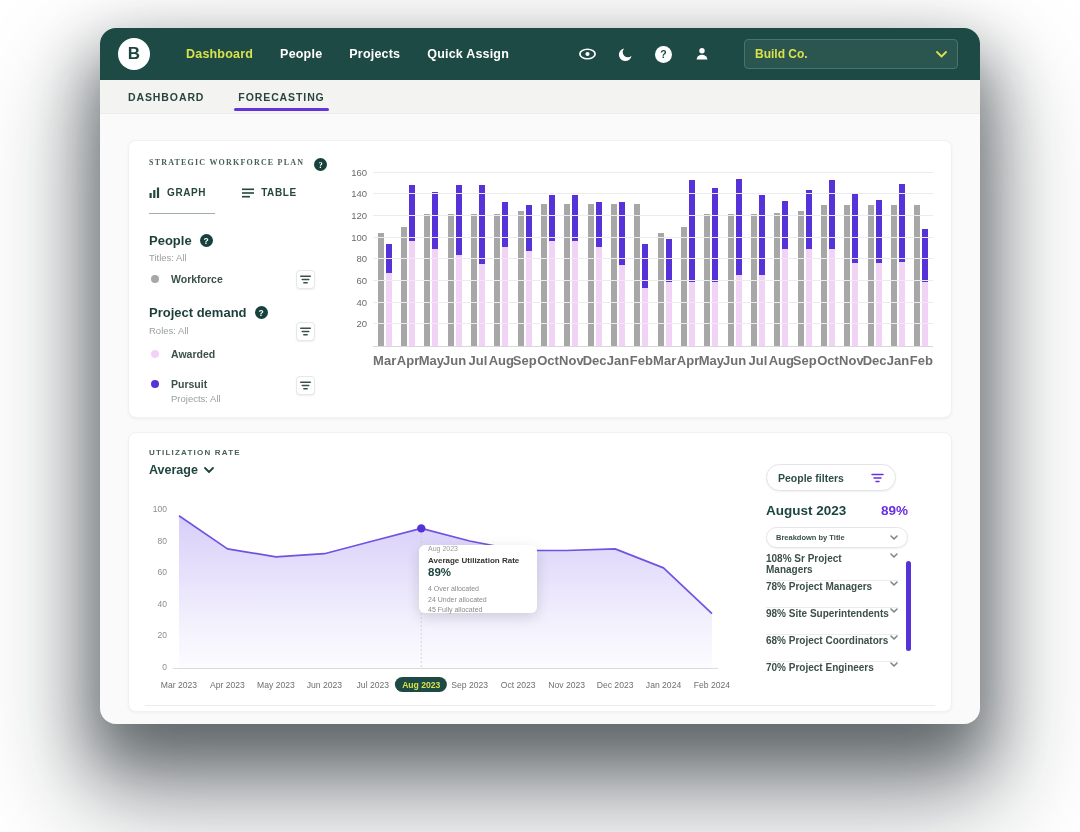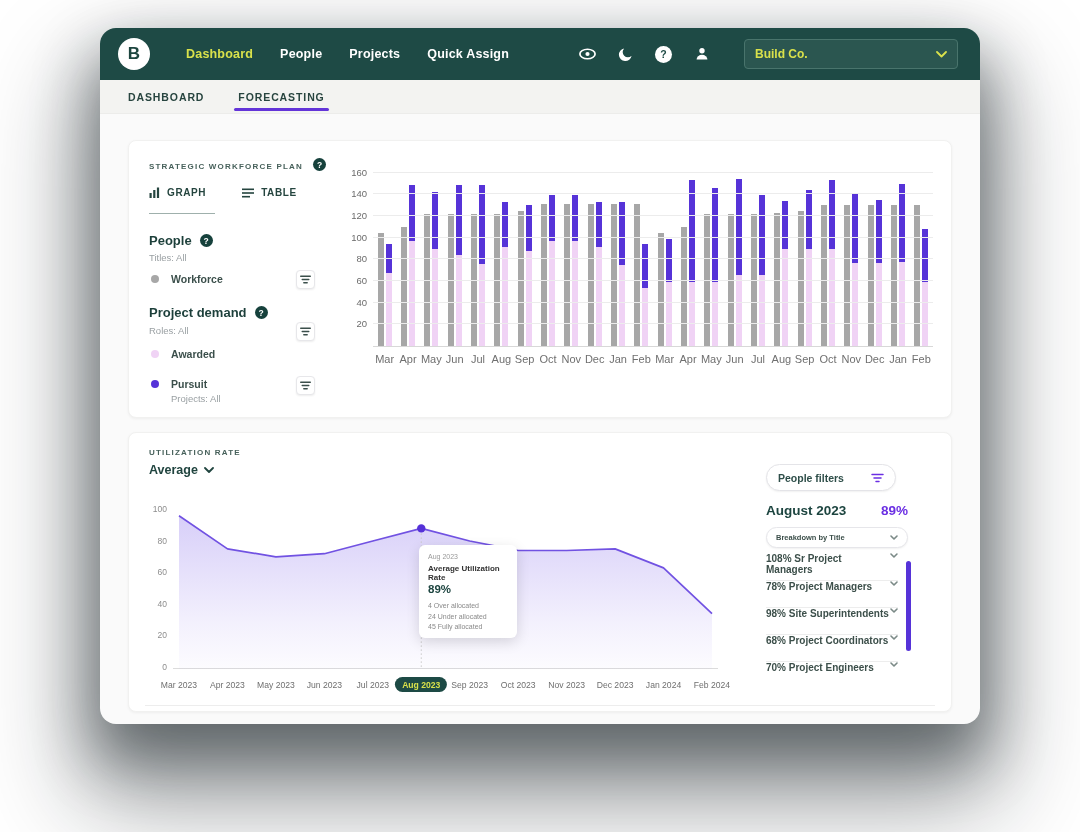--- a/index.html
+++ b/index.html
@@ -39,21 +39,21 @@
   .card { position:relative; background:#ffffff; border-radius:8px; border:1px solid #f1f1f0;
     box-shadow:0 1px 3px rgba(0,0,0,.05); }
   .card1 { width:824px; height:278px; }
   .card2 { width:824px; height:280px; margin-top:14px; }
 
   .small-caps { font-size:8px; font-weight:700; letter-spacing:1.2px; color:#47615b; }
   .help-dot { width:13px; height:13px; border-radius:50%; background:#16413c; color:#fff; font-size:8.5px; font-weight:800;
     display:inline-flex; align-items:center; justify-content:center; flex:0 0 auto; }
 
   
-  .swp-title { position:absolute; left:20px; top:17px; display:flex; align-items:flex-end; gap:10px; }
+  .swp-title { position:absolute; left:20px; top:17px; display:flex; align-items:flex-start; gap:10px;font-family:Liberation Serif, serif; }
   .toggle { position:absolute; left:20px; top:46px; display:flex; gap:36px; }
   .toggle-item { display:flex; align-items:center; gap:7px; font-size:10px; font-weight:700; letter-spacing:.6px;
     color:#25453f; cursor:pointer; }
   .toggle-underline { position:absolute; left:20px; top:72px; width:66px; height:1px; background:#9fb0ac; }
   .sb-head { position:absolute; left:20px; display:flex; align-items:center; gap:8px;
     font-size:13px; font-weight:700; color:#1c3f3a; }
   .sb-sub { position:absolute; left:20px; font-size:9.5px; color:#9aa0a3; }
   .legend-row { position:absolute; left:22px; display:flex; align-items:center; gap:12px;
     font-size:10.5px; font-weight:600; color:#3b4f4b; }
   .dot { width:8px; height:8px; border-radius:50%; flex:0 0 auto; }
@@ -64,21 +64,21 @@
   
   .bc { position:absolute; left:210px; top:10px; width:600px; height:256px; }
   .bc-plot { position:absolute; left:34px; top:14px; width:560px; height:182px; border-bottom:1px solid #d8d8d8; }
   .bc-grid { position:absolute; left:0; right:0; height:1px; background:#ececec; }
   .bc-ytick { position:absolute; left:-34px; width:28px; text-align:right; font-size:9.5px; color:#6b6b6b; }
   .bc-groups { position:absolute; inset:0; display:flex; }
   .bc-group { flex:1 1 0; display:flex; align-items:flex-end; justify-content:center; gap:2px; height:100%; }
   .bc-bar-gray { width:6px; }
   .bc-stack { width:6px; display:flex; flex-direction:column; justify-content:flex-end; }
   .bc-xlabels { position:absolute; left:0; top:202px; width:100%; height:13px; }
-  .bc-xlabel { position:absolute; transform:translateX(-50%); font-size:11px; color:#6f6f6f; white-space:nowrap; }
+  .bc-xlabel { position:absolute; transform:translateX(-50%); font-size:13px; color:#6f6f6f; white-space:nowrap;font-weight:bold; }
   .bc-years { position:absolute; left:0; top:222px; width:100%; height:13px; }
   .bc-year { position:absolute; font-size:9px; color:#9b9b9b; }
 
   
   .ur-title { position:absolute; left:20px; top:15px; }
   .metric { position:absolute; left:20px; top:30px; display:flex; align-items:center; gap:6px;
     font-size:12.5px; font-weight:700; color:#20443f; cursor:pointer; }
   .ranges { position:absolute; left:362px; top:26px; display:flex; align-items:center; gap:27px; }
   .range { font-size:12.5px; font-weight:700; color:#4e5f5c; cursor:pointer; }
   .range.active { width:34px; height:34px; border-radius:50%; background:#1d4a45; color:#d9e14b;
@@ -87,22 +87,22 @@
     border:1px solid #e4e4e8; box-shadow:0 1px 2px rgba(0,0,0,.06); display:flex; align-items:center;
     justify-content:space-between; padding:0 11px; font-size:10.5px; font-weight:600; color:#2e4e49; cursor:pointer; }
 
   
   .lc { position:absolute; left:18px; top:62px; width:612px; height:206px; }
   .lc-plot { position:absolute; left:26px; top:8px; width:545px; height:166px; border-bottom:1px solid #dcdcdc; }
   .lc-ytick { position:absolute; left:-26px; width:20px; text-align:right; font-size:8.5px; color:#8d8d8d; }
   .lc-xlabels { position:absolute; left:0; top:182px; width:100%; height:18px; }
   .lc-xlabel { position:absolute; transform:translateX(-50%); font-size:8.6px; color:#6f6f6f; white-space:nowrap; top:3px; }
   .lc-xlabel.pill { background:#1d4a45; color:#d9e14b; border-radius:9px; padding:2.5px 7px; top:0; font-weight:700; cursor:pointer; }
-  .tooltip { position:absolute; left:272px; top:50px; width:98px; background:#fff; border-radius:6px;
-    box-shadow:0 4px 14px rgba(0,0,0,.14); padding:8px 9px; z-index:5; }
+  .tooltip { position:absolute; left:272px; top:50px; width:118px; background:#fff; border-radius:6px;
+    box-shadow:0 4px 14px rgba(0,0,0,.14); padding:0 9px; z-index:5; }
   .tt-date { font-size:7px; color:#9a9a9a; }
   .tt-label { font-size:8px; font-weight:700; color:#333; margin-top:4px; }
   .tt-value { font-size:11.5px; font-weight:800; color:#1d4540; margin-top:1px; }
   .tt-detail { font-size:7px; color:#8a8a8a; margin-top:3.5px; }
 
   
   .summary { position:absolute; left:637px; top:70px; width:152px; }
   .sum-head { width:142px; display:flex; justify-content:space-between; align-items:baseline; }
   .sum-month { font-size:13.5px; font-weight:800; color:#1d4540; }
   .sum-value { font-size:13.5px; font-weight:800; color:#6b2fe3; }

